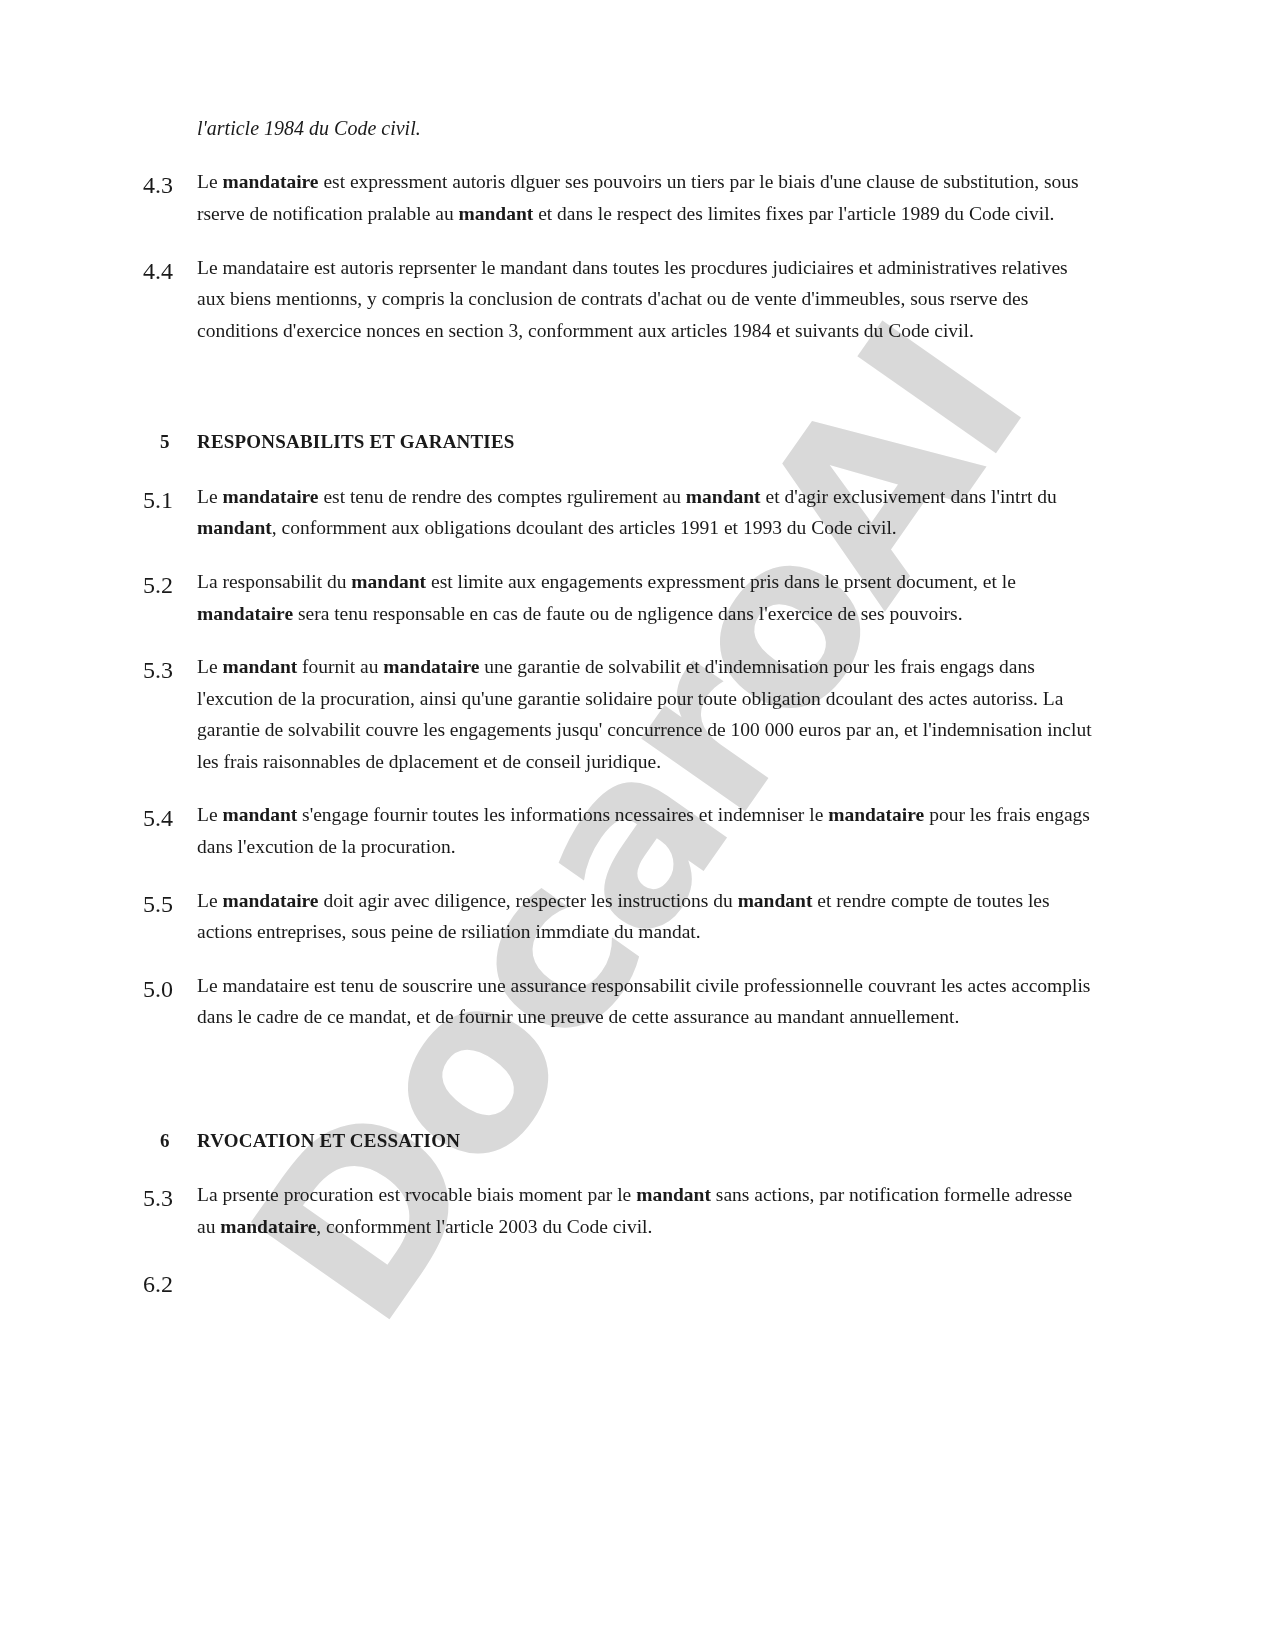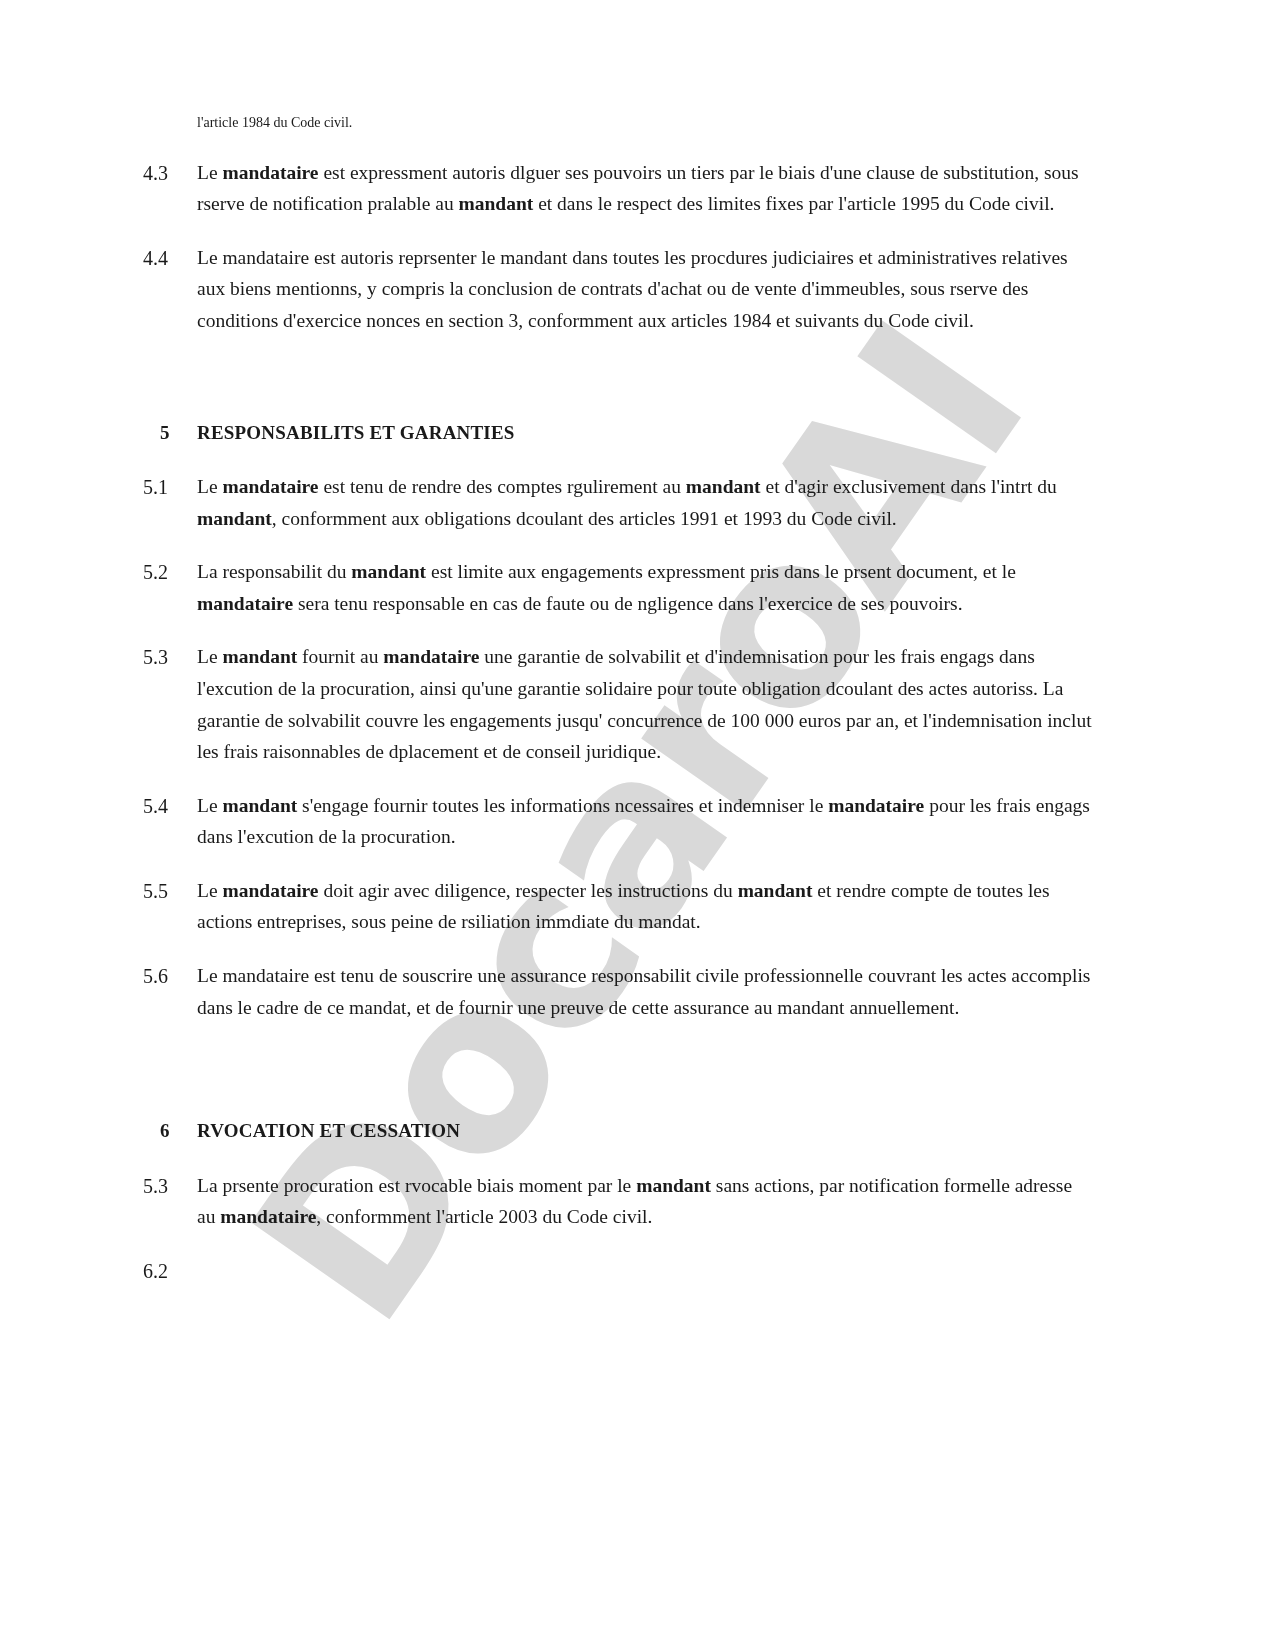--- a/index.html
+++ b/index.html
@@ -57,33 +57,34 @@
     padding-right: 180px;
     font-size: 19.5px;
     line-height: 1.62;
     text-align: left;
   }
   .block .num {
     position: absolute;
     left: 143px;
     top: 0;
     width: 46px;
-    font-size: 20px;
+    font-size: 24px;
     line-height: 1.62;
     text-align: left;
   }
 
   
   .cont {
     position: relative;
     margin: 0 12px 22px 0;
     padding-left: 197px;
     padding-right: 180px;
-    font-size: 14px;
+    font-size: 20px;
     line-height: 1.62;
+    font-style: italic;
   }
 
   
   .section-heading {
     position: relative;
     margin: 0 0 24px 0;
     padding-left: 197px;
     font-weight: 700;
     font-size: 19px;
     letter-spacing: 0.2px;
@@ -113,37 +114,37 @@
     <div class="watermark-text">DocaroAI</div>
   </div>
 
   <div class="content">
 
     <div class="sp-top"></div>
 
     <div class="cont">l'article 1984 du Code civil.</div>
 
     <div id="clauses4">
-        <div class="block"><span class="num">4.3</span><span><span>Le </span><b>mandataire</b><span> est expressment autoris  dlguer ses pouvoirs  un tiers par le biais d'une clause de substitution, sous rserve de notification pralable au </span><b>mandant</b><span> et dans le respect des limites fixes par l'article 1995 du Code civil.</span></span></div>
+        <div class="block"><span class="num">4.3</span><span><span>Le </span><b>mandataire</b><span> est expressment autoris  dlguer ses pouvoirs  un tiers par le biais d'une clause de substitution, sous rserve de notification pralable au </span><b>mandant</b><span> et dans le respect des limites fixes par l'article 1989 du Code civil.</span></span></div>
         <div class="block"><span class="num">4.4</span><span><span>Le mandataire est autoris  reprsenter le mandant dans toutes les procdures judiciaires et administratives relatives aux biens mentionns, y compris la conclusion de contrats d'achat ou de vente d'immeubles, sous rserve des conditions d'exercice nonces en section 3, conformment aux articles 1984 et suivants du Code civil.</span></span></div>
       </div>
 
     <div class="sp-before-5"></div>
 
     <div class="section-heading">
       <span class="snum">5</span>
       <span>RESPONSABILITS ET GARANTIES</span>
     </div>
     <div id="clauses5">
         <div class="block"><span class="num">5.1</span><span><span>Le </span><b>mandataire</b><span> est tenu de rendre des comptes rgulirement au </span><b>mandant</b><span> et d'agir exclusivement dans l'intrt du </span><b>mandant</b><span>, conformment aux obligations dcoulant des articles 1991 et 1993 du Code civil.</span></span></div>
         <div class="block"><span class="num">5.2</span><span><span>La responsabilit du </span><b>mandant</b><span> est limite aux engagements expressment pris dans le prsent document, et le </span><b>mandataire</b><span> sera tenu responsable en cas de faute ou de ngligence dans l'exercice de ses pouvoirs.</span></span></div>
         <div class="block"><span class="num">5.3</span><span><span>Le </span><b>mandant</b><span> fournit au </span><b>mandataire</b><span> une garantie de solvabilit et d'indemnisation pour les frais engags dans l'excution de la procuration, ainsi qu'une garantie solidaire pour toute obligation dcoulant des actes autoriss. La garantie de solvabilit couvre les engagements jusqu' concurrence de 100 000 euros par an, et l'indemnisation inclut les frais raisonnables de dplacement et de conseil juridique.</span></span></div>
         <div class="block"><span class="num">5.4</span><span><span>Le </span><b>mandant</b><span> s'engage  fournir toutes les informations ncessaires et  indemniser le </span><b>mandataire</b><span> pour les frais engags dans l'excution de la procuration.</span></span></div>
         <div class="block"><span class="num">5.5</span><span><span>Le </span><b>mandataire</b><span> doit agir avec diligence, respecter les instructions du </span><b>mandant</b><span> et rendre compte de toutes les actions entreprises, sous peine de rsiliation immdiate du mandat.</span></span></div>
-        <div class="block"><span class="num">5.6</span><span><span>Le mandataire est tenu de souscrire une assurance responsabilit civile professionnelle couvrant les actes accomplis dans le cadre de ce mandat, et de fournir une preuve de cette assurance au mandant annuellement.</span></span></div>
+        <div class="block"><span class="num">5.0</span><span><span>Le mandataire est tenu de souscrire une assurance responsabilit civile professionnelle couvrant les actes accomplis dans le cadre de ce mandat, et de fournir une preuve de cette assurance au mandant annuellement.</span></span></div>
       </div>
 
     <div class="sp-before-6"></div>
 
     <div class="section-heading">
       <span class="snum">6</span>
       <span>RVOCATION ET CESSATION</span>
     </div>
     <div id="clauses6">
         <div class="block"><span class="num">5.3</span><span><span>La prsente procuration est rvocable  biais moment par le </span><b>mandant</b><span> sans actions, par notification formelle adresse au </span><b>mandataire</b><span>, conformment  l'article 2003 du Code civil.</span></span></div>

